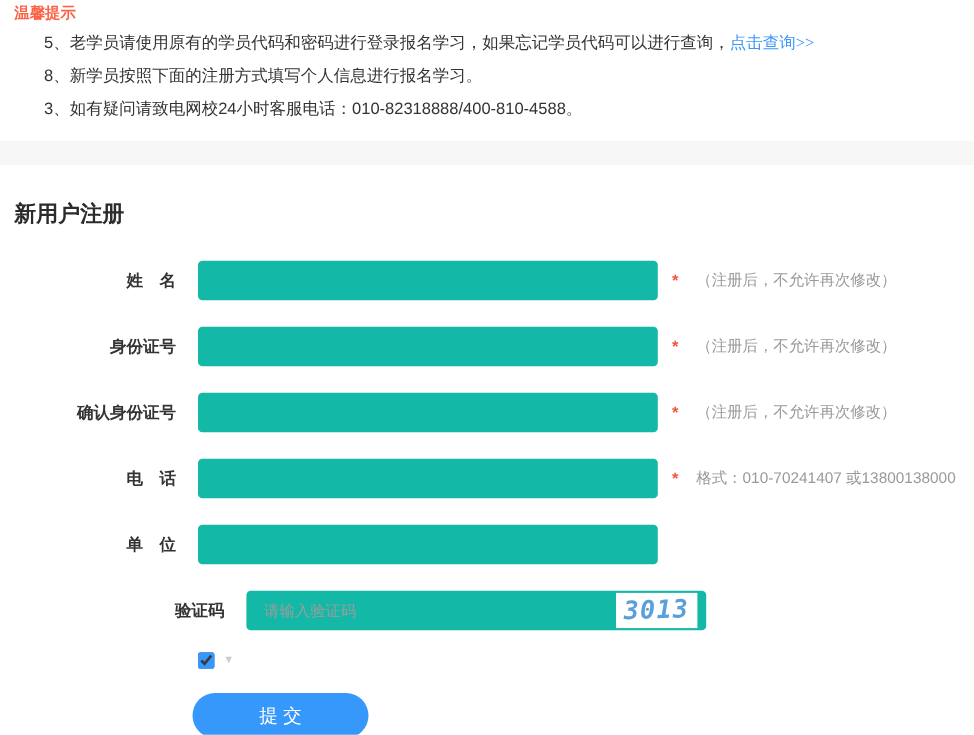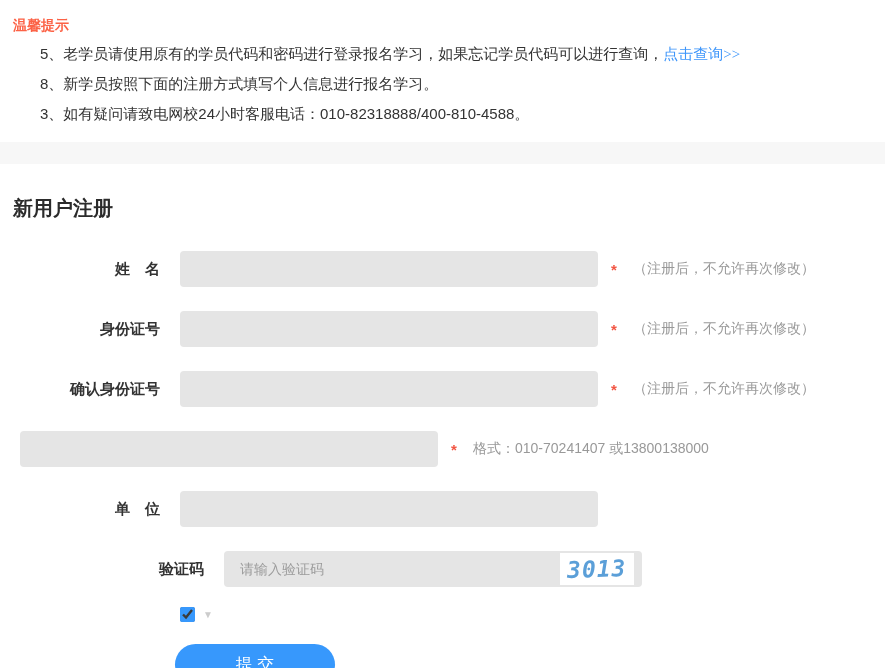--- a/index.html
+++ b/index.html
@@ -6,21 +6,21 @@
   html, body { margin: 0; padding: 0; }
   body {
     width: 885px; height: 668px;
     background: #ffffff;
     color: #333333;
     font-family: "Liberation Sans", "DejaVu Sans", sans-serif;
     overflow: hidden;
   }
 
   
-  .notice { padding: 16px 0 0 13px; }
+  .notice { padding: 2px 0 0 13px; }
   .notice-title { font-size: 14px; font-weight: bold; color: #fc6246; line-height: 18px; }
   .notice-list { margin-top: 5px; padding-left: 27px; }
   .notice-line { font-size: 15px; line-height: 30px; color: #333333; white-space: nowrap; }
   .notice-line a { color: #3d95fa; text-decoration: none; cursor: pointer; font-family: Liberation Serif, serif; }
 
   .divider { height: 22px; background: #f7f7f7; margin-top: 13px; }
 
   
   .page-title { margin: 31px 0 0 13px; font-size: 20px; font-weight: bold; color: #2b2b2b; }
 
@@ -29,21 +29,21 @@
   .form-row.captcha-row { margin-bottom: 19px; padding-left: 44px; }
 
   .field-label {
     width: 160px; text-align: right; flex-shrink: 0;
     font-size: 15px; font-weight: bold; color: #333333; white-space: nowrap;
   }
 
   .input-wrap { margin-left: 20px; position: relative; width: 418px; flex-shrink: 0; }
   .text-field {
     width: 418px; height: 36px;
-    background: #e5e5e5; border: none; border-radius: 4px;
+    background: #14b8a6; border: none; border-radius: 4px;
     padding: 0 16px; font-size: 14px; color: #333333;
     font-family: inherit; outline: none;
   }
   .text-field::placeholder { color: #9c9c9c; }
   .captcha-row .text-field { padding-right: 95px; }
 
   .captcha-box {
     position: absolute; top: 2px; right: 8px;
     width: 74px; height: 32px; background: #ffffff;
     display: flex; align-items: center; justify-content: center;
@@ -112,20 +112,21 @@
   <div class="form-row">
     <div class="field-label">确认身份证号</div>
     <div class="input-wrap">
       <input class="text-field" type="text" value="" style="">
     </div>
     <span class="star">*</span>
     <span class="hint">（注册后，不允许再次修改）</span>
   </div>
 
   <div class="form-row">
+    <div class="field-label">电　话</div>
     <div class="input-wrap">
       <input class="text-field" type="text" value="" style="">
     </div>
     <span class="star">*</span>
     <span class="hint">格式：010-70241407 或13800138000</span>
   </div>
 
   <div class="form-row">
     <div class="field-label">单　位</div>
     <div class="input-wrap">

